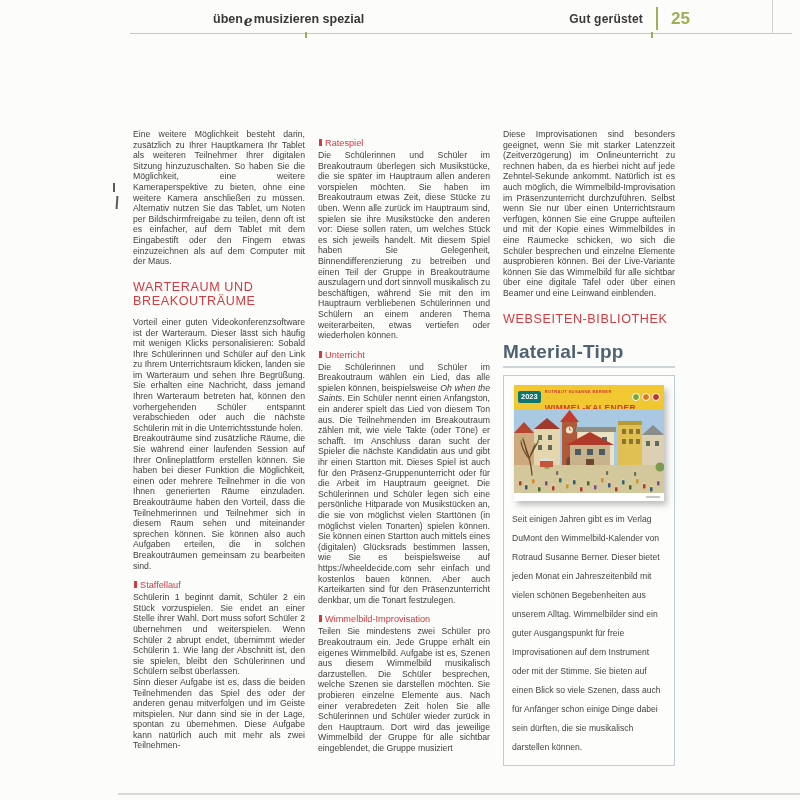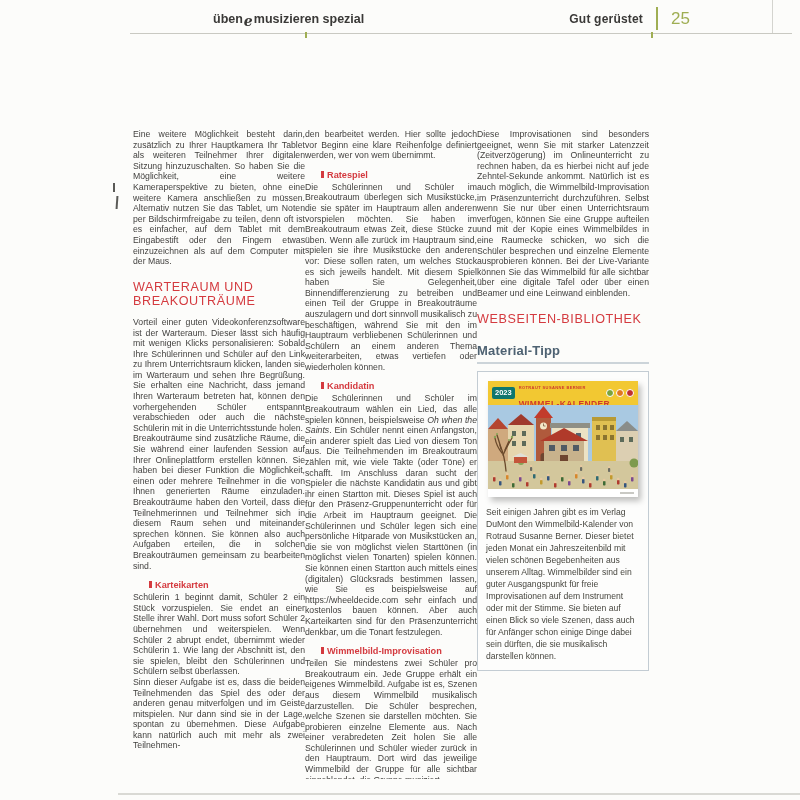--- a/index.html
+++ b/index.html
@@ -4,57 +4,57 @@
 <style>
   html,body{margin:0;padding:0;background:#fff;}
   .page{position:relative;width:800px;height:800px;background:#fcfcfa;overflow:hidden;
         font-family:"Liberation Sans",sans-serif;color:#3f3e3c;}
   
   .brand{position:absolute;left:213px;top:10px;font-weight:bold;font-size:12.5px;color:#3a3937;white-space:nowrap;}
   .brand .amp{font-family:"DejaVu Serif",serif;font-style:italic;font-size:14px;position:relative;top:3px;margin:0 1px;}
   .section-info{position:absolute;top:7px;left:540px;width:150px;display:flex;align-items:center;justify-content:flex-end;gap:13px;}
   .section-label{font-weight:bold;font-size:12px;color:#3a3937;letter-spacing:0.2px;}
   .vline{width:2px;height:23px;background:#9fae53;}
-  .pagenum{font-weight:normal;font-size:17px;color:#9fae53;}
+  .pagenum{font-weight:bold;font-size:17px;color:#9fae53;}
   .rule{position:absolute;top:33px;left:130px;width:662px;height:1px;background:#c9c9c2;}
   .tick{position:absolute;top:-1px;width:2px;height:6px;background:#9fae53;}
   .tick.t1{left:175px;} .tick.t2{left:521px;}
   .edge-line-right{position:absolute;top:0;left:772px;width:1px;height:33px;background:#d4d4cf;}
   .scan-bottom{position:absolute;top:793px;left:118px;width:682px;height:2px;background:#d9d9d4;}
   .reg-mark{position:absolute;background:#5a5a56;width:1.5px;}
   .rm1{left:113px;top:183px;height:9px;}
   .rm2{left:116px;top:196px;height:13px;transform:rotate(4deg);}
   
-  .columns{position:absolute;left:133px;top:129px;width:542px;height:650px;display:flex;overflow:hidden;}
+  .columns{position:absolute;left:133px;top:129px;width:542px;height:650px;display:flex;gap:13px;overflow:hidden;}
   .col{width:172px;flex:0 0 172px;}
   .body{font-size:8.7px;line-height:10.6px;color:#403f3d;margin:0;}
   .j{text-align:justify;hyphens:auto;-webkit-hyphens:auto;}
   .red-h{color:#d43a3f;font-weight:normal;font-size:12.6px;line-height:14.6px;letter-spacing:0.6px;margin:13px 0 8px;}
   .red-h span{display:block;}
-  .subhead{color:#d43a3f;font-weight:bold;font-size:9.2px;line-height:11px;margin:9px 16px 1px;}
+  .subhead{color:#d43a3f;font-weight:normal;font-size:9.2px;line-height:11px;margin:9px 1px 1px;}
   .sq{display:inline-block;width:3px;height:7px;background:#d43a3f;margin-right:3px;}
   .it{font-style:italic;}
   
   .mt{margin-top:15px;}
   .mt-head{border-bottom:2px solid #ccd4d9;padding-bottom:3px;margin-bottom:7px;}
-  .mt-title{color:#4e6272;font-weight:bold;font-size:13px;letter-spacing:0.2px;}
+  .mt-title{color:#4e6272;font-weight:bold;font-size:19px;letter-spacing:0.2px;}
   .mt-box{border:1px solid #c3ccd3;background:#fdfdfc;padding:9px 8px 8px;}
   .calendar{width:150px;margin:0 auto 9px;box-shadow:3px 4px 6px rgba(0,0,0,0.25);background:#fff;}
   .cal-band{background:#f2c832;display:flex;align-items:center;gap:4px;padding:3px 4px;height:18px;}
   .cal-year{background:#0f766e;color:#fff;font-weight:bold;font-size:7.5px;padding:2px 3px;border-radius:2px;line-height:1;}
   .cal-titles{flex:1;min-width:0;}
   .cal-author{color:#cf3b2c;font-size:4px;font-weight:bold;letter-spacing:0.4px;line-height:5px;white-space:nowrap;overflow:hidden;}
   .cal-title{color:#cf3b2c;font-size:8.5px;font-weight:bold;letter-spacing:0.4px;line-height:9px;white-space:nowrap;margin-top:16px;}
   .cal-badges{display:flex;gap:2px;}
   .cal-badges i{width:6px;height:6px;border-radius:50%;display:block;border:1px solid #fff;}
   .cal-badges i:nth-child(1){background:#7aa33c;} .cal-badges i:nth-child(2){background:#e07820;} .cal-badges i:nth-child(3){background:#c03030;}
   .cal-scene{display:block;}
   .cal-foot{height:8px;background:#fff;position:relative;}
   .cal-foot i{position:absolute;right:4px;top:3px;width:14px;height:2px;background:#c9c9c4;display:block;}
-  .mt-body{font-size:8.6px;line-height:12px;color:#47463f;margin:0;text-align:left;}
+  .mt-body{font-size:8.6px;line-height:19px;color:#47463f;margin:0;text-align:left;}
 </style>
 </head>
 <body>
 
 <div class="page">
 
   <div class="brand">
     <span>üben</span><span class="amp">e</span><span>musizieren spezial</span>
   </div>
   <div class="section-info">
@@ -74,30 +74,29 @@
   <div class="columns">
 
     <div class="col">
       <p class="body j">Eine weitere Möglichkeit besteht darin, zusätzlich zu Ihrer Hauptkamera Ihr Tablet als weiteren Teilnehmer Ihrer digitalen Sitzung hinzuzuschalten. So haben Sie die Möglichkeit, eine weitere Kameraperspektive zu bieten, ohne eine weitere Kamera anschließen zu müssen. Alternativ nutzen Sie das Tablet, um Noten per Bildschirmfreigabe zu teilen, denn oft ist es einfacher, auf dem Tablet mit dem Eingabestift oder den Fingern etwas einzuzeichnen als auf dem Computer mit der Maus.</p>
       <h2 class="red-h">
         <span>WARTERAUM UND</span>
         <span>BREAKOUTRÄUME</span>
       </h2>
       <p class="body j">Vorteil einer guten Videokonferenzsoftware ist der Warteraum. Dieser lässt sich häufig mit wenigen Klicks personalisieren: Sobald Ihre Schülerinnen und Schüler auf den Link zu Ihrem Unterrichtsraum klicken, landen sie im Warteraum und sehen Ihre Begrüßung. Sie erhalten eine Nachricht, dass jemand Ihren Warteraum betreten hat, können den vorhergehenden Schüler entspannt verabschieden oder auch die nächste Schülerin mit in die Unterrichtsstunde holen.</p>
       <p class="body j">Breakouträume sind zusätzliche Räume, die Sie während einer laufenden Session auf Ihrer Onlineplattform erstellen können. Sie haben bei dieser Funktion die Möglichkeit, einen oder mehrere Teilnehmer in die von Ihnen generierten Räume einzuladen. Breakouträume haben den Vorteil, dass die Teilnehmerinnen und Teilnehmer sich in diesem Raum sehen und miteinander sprechen können. Sie können also auch Aufgaben erteilen, die in solchen Breakouträumen gemeinsam zu bearbeiten sind.</p>
-      <div class="subhead"><span class="sq"></span><span>Karteikarten</span></div>
+      <div class="subhead"><span class="sq"></span><span>Staffellauf</span></div>
       <p class="body j">Schülerin 1 beginnt damit, Schüler 2 ein Stück vorzuspielen. Sie endet an einer Stelle ihrer Wahl. Dort muss sofort Schüler 2 übernehmen und weiterspielen. Wenn Schüler 2 abrupt endet, übernimmt wieder Schülerin 1. Wie lang der Abschnitt ist, den sie spielen, bleibt den Schülerinnen und Schülern selbst überlassen.</p>
       <p class="body j">Sinn dieser Aufgabe ist es, dass die beiden Teilnehmenden das Spiel des oder der anderen genau mitverfolgen und im Geiste mitspielen. Nur dann sind sie in der Lage, spontan zu übernehmen. Diese Aufgabe kann natürlich auch mit mehr als zwei Teilnehmen-</p>
     </div>
 
     <div class="col">
-      <p class="body j">den bearbeitet werden. Hier sollte jedoch vor Beginn eine klare Reihenfolge definiert werden, wer von wem übernimmt.</p>
       <div class="subhead"><span class="sq"></span><span>Ratespiel</span></div>
       <p class="body j">Die Schülerinnen und Schüler im Breakoutraum überlegen sich Musikstücke, die sie später im Hauptraum allen anderen vorspielen möchten. Sie haben im Breakoutraum etwas Zeit, diese Stücke zu üben. Wenn alle zurück im Hauptraum sind, spielen sie ihre Musikstücke den anderen vor: Diese sollen raten, um welches Stück es sich jeweils handelt. Mit diesem Spiel haben Sie Gelegenheit, Binnendifferenzierung zu betreiben und einen Teil der Gruppe in Breakouträume auszulagern und dort sinnvoll musikalisch zu beschäftigen, während Sie mit den im Hauptraum verbliebenen Schülerinnen und Schülern an einem anderen Thema weiterarbeiten, etwas vertiefen oder wiederholen können.</p>
-      <div class="subhead"><span class="sq"></span><span>Kandidatin</span></div>
+      <div class="subhead"><span class="sq"></span><span>Unterricht</span></div>
       <p class="body j"><span>Die Schülerinnen und Schüler im Breakoutraum wählen ein Lied, das alle spielen können, beispielsweise </span><span class="it">Oh when the Saints</span><span>. Ein Schüler nennt einen Anfangston, ein anderer spielt das Lied von diesem Ton aus. Die Teilnehmenden im Breakoutraum zählen mit, wie viele Takte (oder Töne) er schafft. Im Anschluss daran sucht der Spieler die nächste Kandidatin aus und gibt ihr einen Startton mit. Dieses Spiel ist auch für den Präsenz-Gruppenunterricht oder für die Arbeit im Hauptraum geeignet. Die Schülerinnen und Schüler legen sich eine persönliche Hitparade von Musikstücken an, die sie von möglichst vielen Starttönen (in möglichst vielen Tonarten) spielen können. Sie können einen Startton auch mittels eines (digitalen) Glücksrads bestimmen lassen, wie Sie es beispielsweise auf https://wheeldecide.com sehr einfach und kostenlos bauen können. Aber auch Karteikarten sind für den Präsenzunterricht denkbar, um die Tonart festzulegen.</span></p>
       <div class="subhead"><span class="sq"></span><span>Wimmelbild-Improvisation</span></div>
       <p class="body j">Teilen Sie mindestens zwei Schüler pro Breakoutraum ein. Jede Gruppe erhält ein eigenes Wimmelbild. Aufgabe ist es, Szenen aus diesem Wimmelbild musikalisch darzustellen. Die Schüler besprechen, welche Szenen sie darstellen möchten. Sie probieren einzelne Elemente aus. Nach einer verabredeten Zeit holen Sie alle Schülerinnen und Schüler wieder zurück in den Hauptraum. Dort wird das jeweilige Wimmelbild der Gruppe für alle sichtbar eingeblendet, die Gruppe musiziert</p>
     </div>
 
     <div class="col">
       <p class="body j">Diese Improvisationen sind besonders geeignet, wenn Sie mit starker Latenzzeit (Zeitverzögerung) im Onlineunterricht zu rechnen haben, da es hierbei nicht auf jede Zehntel-Sekunde ankommt. Natürlich ist es auch möglich, die Wimmelbild-Improvisation im Präsenzunterricht durchzuführen. Selbst wenn Sie nur über einen Unterrichtsraum verfügen, können Sie eine Gruppe aufteilen und mit der Kopie eines Wimmelbildes in eine Raumecke schicken, wo sich die Schüler besprechen und einzelne Elemente ausprobieren können. Bei der Live-Variante können Sie das Wimmelbild für alle sichtbar über eine digitale Tafel oder über einen Beamer und eine Leinwand einblenden.</p>
       <h2 class="red-h">
         <span>WEBSEITEN-BIBLIOTHEK</span>
       </h2>

